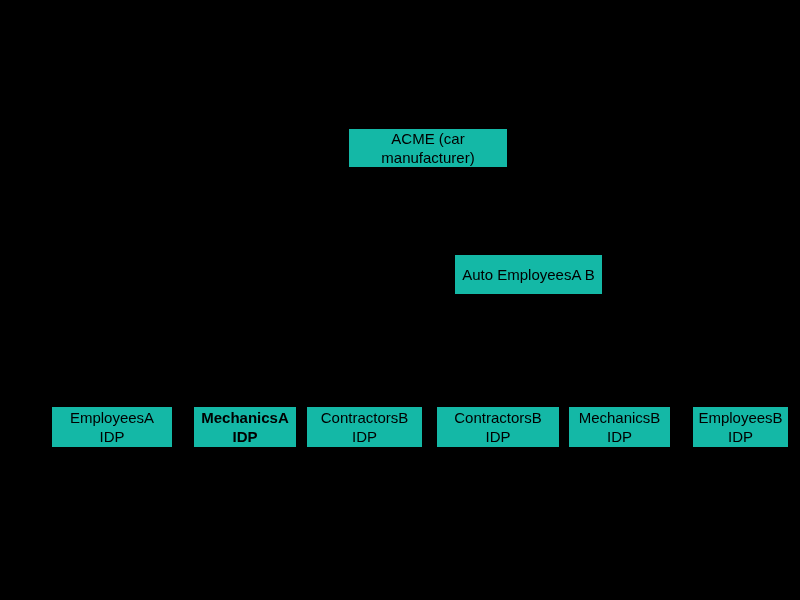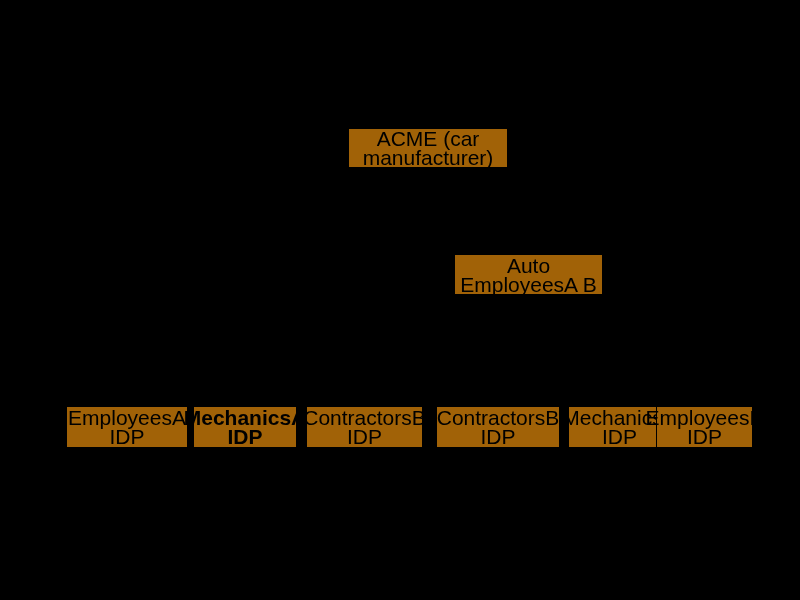--- a/index.html
+++ b/index.html
@@ -11,41 +11,41 @@
     position: relative;
     width: 800px;
     height: 600px;
     background: #000000;
     overflow: hidden;
     font-family: "Liberation Sans", sans-serif;
   }
   .node {
     position: absolute;
     box-sizing: border-box;
-    background: #a16207;
+    background: #14b8a6;
     border: 1px solid #000000;
     color: #000000;
-    font-size: 21px;
+    font-size: 15px;
     line-height: 19px;
     display: flex;
     align-items: center;
     justify-content: center;
     text-align: center;
     white-space: pre-line;
   }
   
   .n-acme          { left: 348px; top: 128px; width: 160px; height: 40px; }
   .n-dealership-a  { left: 277px; top: 254px; width: 147px; height: 41px; }
   .n-dealership-b  { left: 454px; top: 254px; width: 149px; height: 41px; }
-  .n-employees-a   { left:  66px; top: 406px; width: 122px; height: 42px; }
+  .n-employees-a   { left:  51px; top: 406px; width: 122px; height: 42px; }
   .n-mechanics-a   { left: 193px; top: 406px; width: 104px; height: 42px; font-weight: bold; }
   .n-contractors-a { left: 306px; top: 406px; width: 117px; height: 42px; }
   .n-contractors-b { left: 436px; top: 406px; width: 124px; height: 42px; text-align: center; }
   .n-mechanics-b   { left: 568px; top: 406px; width: 103px; height: 42px; }
-  .n-employees-b   { left: 656px; top: 406px; width:  97px; height: 42px; text-align: center; }
+  .n-employees-b   { left: 692px; top: 406px; width:  97px; height: 42px; text-align: center; }
 </style>
 </head>
 <body>
 
 <div class="canvas">
 
   <div class="node n-acme">ACME (car
 manufacturer)</div>
 
 

